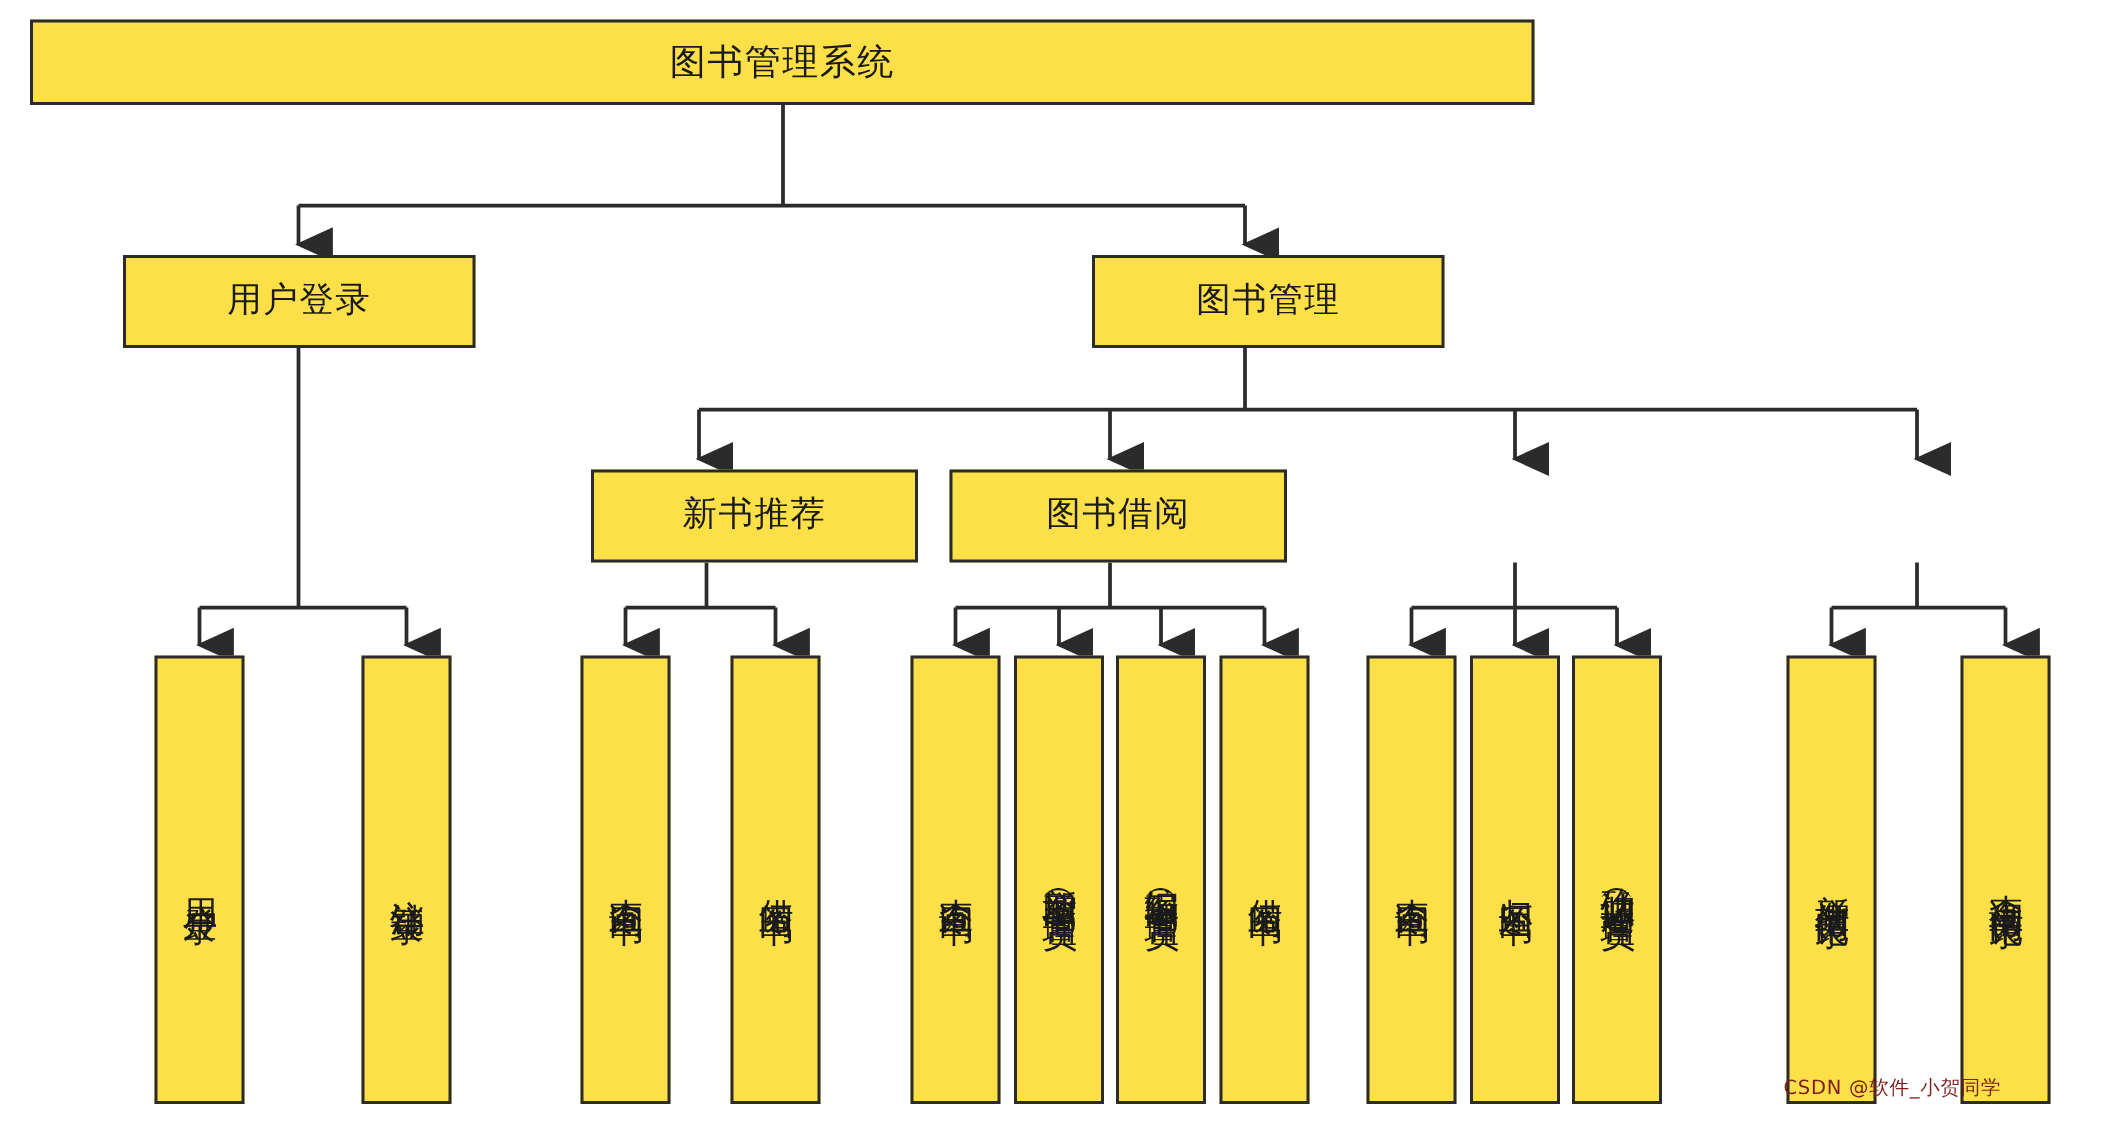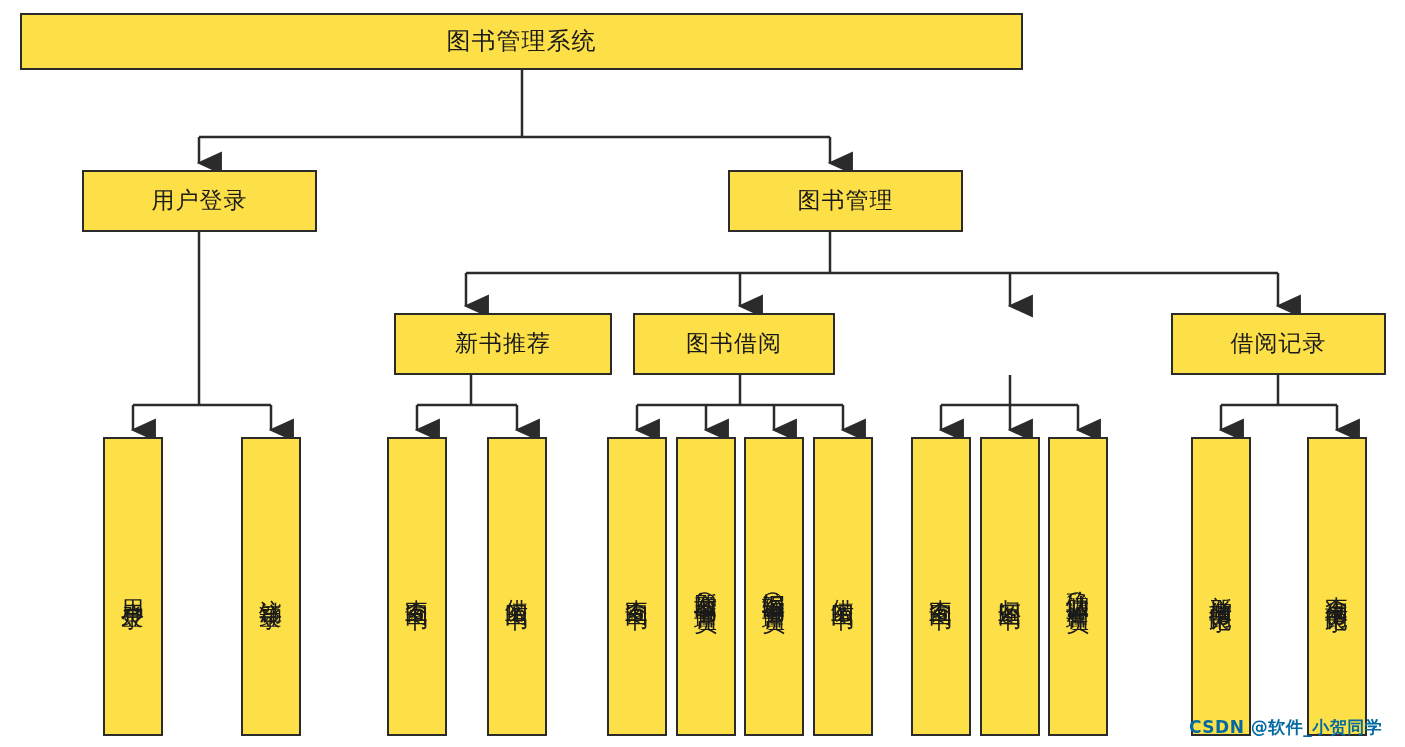--- a/index.html
+++ b/index.html
@@ -53,26 +53,25 @@
     font-size: 23px;
     line-height: 1.22;
     letter-spacing: 3px;
     white-space: nowrap;
     color: #1a1a1a;
   }
   .watermark {
     position: absolute;
     left: 1189px;
     top: 716px;
-    font-size: 17px;
-    color: #0369a1;
+    font-size: 13px;
+    color: #7f1d1d;
     letter-spacing: 0.5px;
     white-space: nowrap;
     z-index: 3;
-    font-weight: bold;
   }
 </style>
 </head>
 <body>
 
 <div id="canvas">
 
   <svg id="wires" viewBox="0 0 1405 747" xmlns="http://www.w3.org/2000/svg">
     <defs>
       <marker id="arrow" viewBox="0 0 12 12" refX="6" refY="10" markerWidth="11" markerHeight="11" orient="auto-start-reverse">
@@ -132,25 +131,22 @@
   <div class="node h" style="left:82px; top:170px; width:235px; height:62px;">
     <span>用户登录</span>
   </div>
   <div class="node h" style="left:712px; top:170px; width:235px; height:62px;margin-left:16px;">
     <span>图书管理</span>
   </div>
 
   <div class="node h" style="left:362px; top:313px; width:218px; height:62px;margin-left:32px;">
     <span>新书推荐</span>
   </div>
-  <div class="node h" style="left:633px; top:313px; width:202px; height:62px;">
+  <div class="node h" style="left:633px; top:313px; width:225px; height:62px;">
     <span>图书借阅</span>
-  </div>
-  <div class="node h" style="left:1171px; top:313px; width:215px; height:62px;">
-    <span>借阅记录</span>
   </div>
 
   <div class="node v" style="left:103px; top:437px; width:60px; height:299px;">
     <span class="vtext">用户登录</span>
   </div>
   <div class="node v" style="left:241px; top:437px; width:60px; height:299px;">
     <span class="vtext">注销登录</span>
   </div>
 
   <div class="node v" style="left:387px; top:437px; width:60px; height:299px;">

